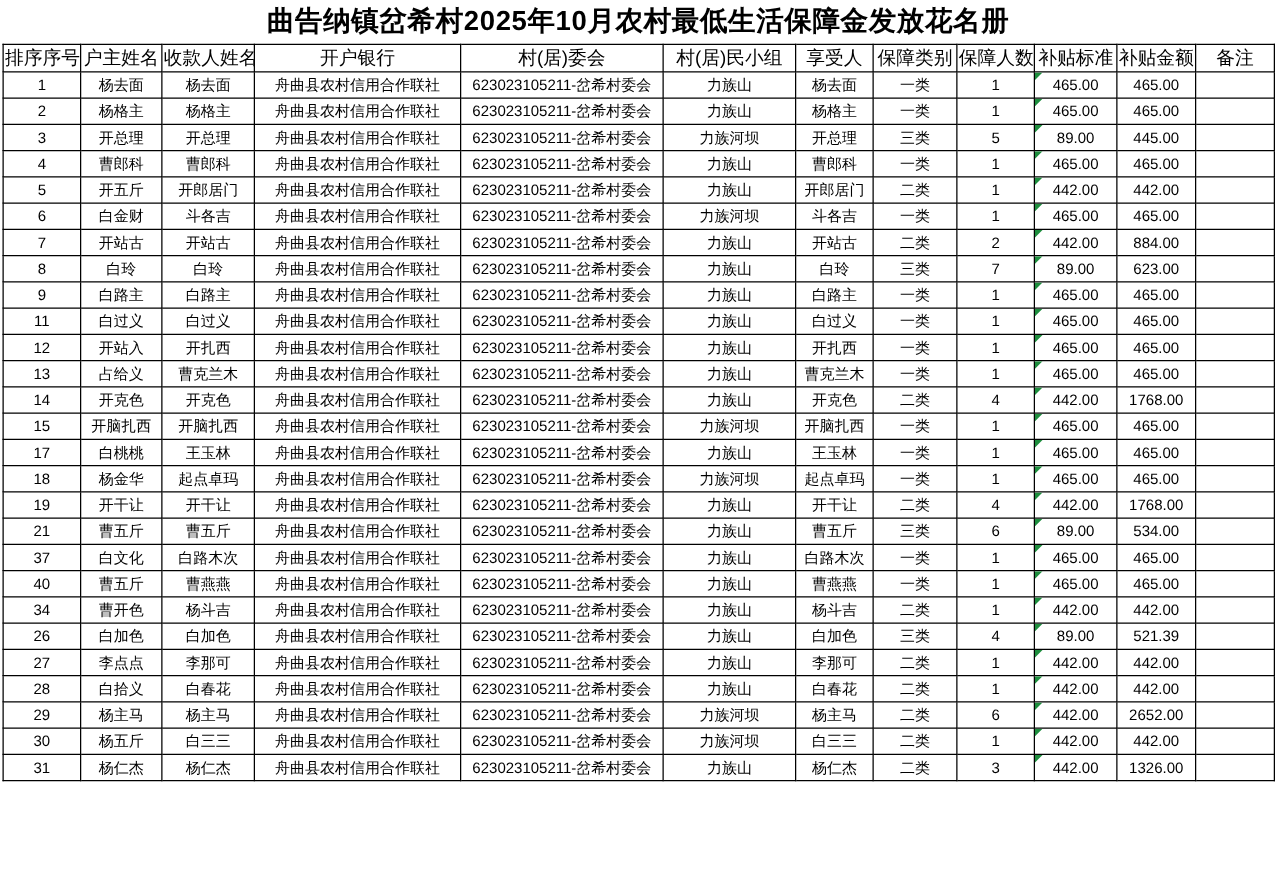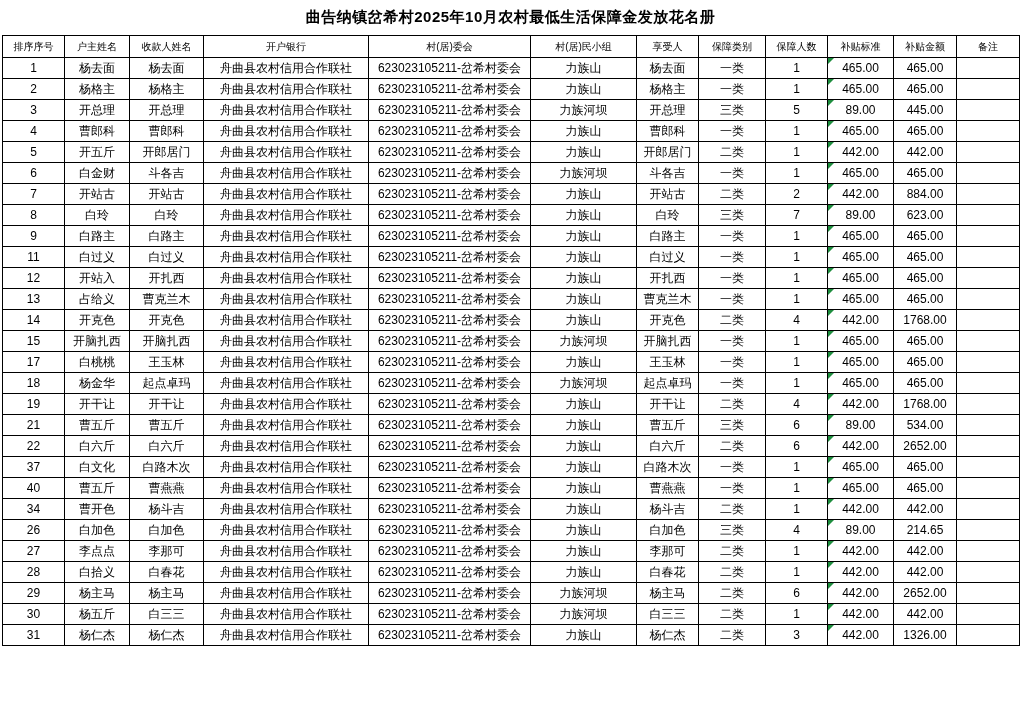--- a/index.html
+++ b/index.html
@@ -14,21 +14,21 @@
   }
   .page {
     position: relative;
     width: 1021px;
     height: 707px;
   }
   .title {
     height: 35px;
     line-height: 33px;
     text-align: center;
-    font-size: 15px;
+    font-size: 22px;
     font-weight: bold;
     letter-spacing: 0.5px;
     white-space: nowrap;
   }
   table.grid {
     border-collapse: collapse;
     table-layout: fixed;
     margin-left: 2px;
     width: 1017px;
   }
@@ -36,21 +36,21 @@
     border: 1px solid #000000;
     padding: 0 1px;
     text-align: center;
     vertical-align: middle;
     white-space: nowrap;
     overflow: hidden;
     font-weight: normal;
     font-size: 12px;
     position: relative;
   }
-  table.grid thead th { height: 21px; font-size: 10px; }
+  table.grid thead th { height: 21px; font-size: 15px; }
   table.grid tbody td { height: 20px; }
   td.flag::before {
     content: "";
     position: absolute;
     top: 0;
     left: 0;
     width: 0;
     height: 0;
     border-top: 6px solid var(--flag-green, #1e8e3e);
     border-right: 6px solid transparent;
@@ -339,34 +339,20 @@
           <td>623023105211-岔希村委会</td>
           <td>力族山</td>
           <td>曹五斤</td>
           <td>三类</td>
           <td>6</td>
           <td class="flag">89.00</td>
           <td>534.00</td>
           <td></td>
         </tr>
         <tr>
-          <td>22</td>
-          <td>白六斤</td>
-          <td>白六斤</td>
-          <td>舟曲县农村信用合作联社</td>
-          <td>623023105211-岔希村委会</td>
-          <td>力族山</td>
-          <td>白六斤</td>
-          <td>二类</td>
-          <td>6</td>
-          <td class="flag">442.00</td>
-          <td>2652.00</td>
-          <td></td>
-        </tr>
-        <tr>
           <td>37</td>
           <td>白文化</td>
           <td>白路木次</td>
           <td>舟曲县农村信用合作联社</td>
           <td>623023105211-岔希村委会</td>
           <td>力族山</td>
           <td>白路木次</td>
           <td>一类</td>
           <td>1</td>
           <td class="flag">465.00</td>
@@ -405,21 +391,21 @@
           <td>26</td>
           <td>白加色</td>
           <td>白加色</td>
           <td>舟曲县农村信用合作联社</td>
           <td>623023105211-岔希村委会</td>
           <td>力族山</td>
           <td>白加色</td>
           <td>三类</td>
           <td>4</td>
           <td class="flag">89.00</td>
-          <td>214.65</td>
+          <td>521.39</td>
           <td></td>
         </tr>
         <tr>
           <td>27</td>
           <td>李点点</td>
           <td>李那可</td>
           <td>舟曲县农村信用合作联社</td>
           <td>623023105211-岔希村委会</td>
           <td>力族山</td>
           <td>李那可</td>

